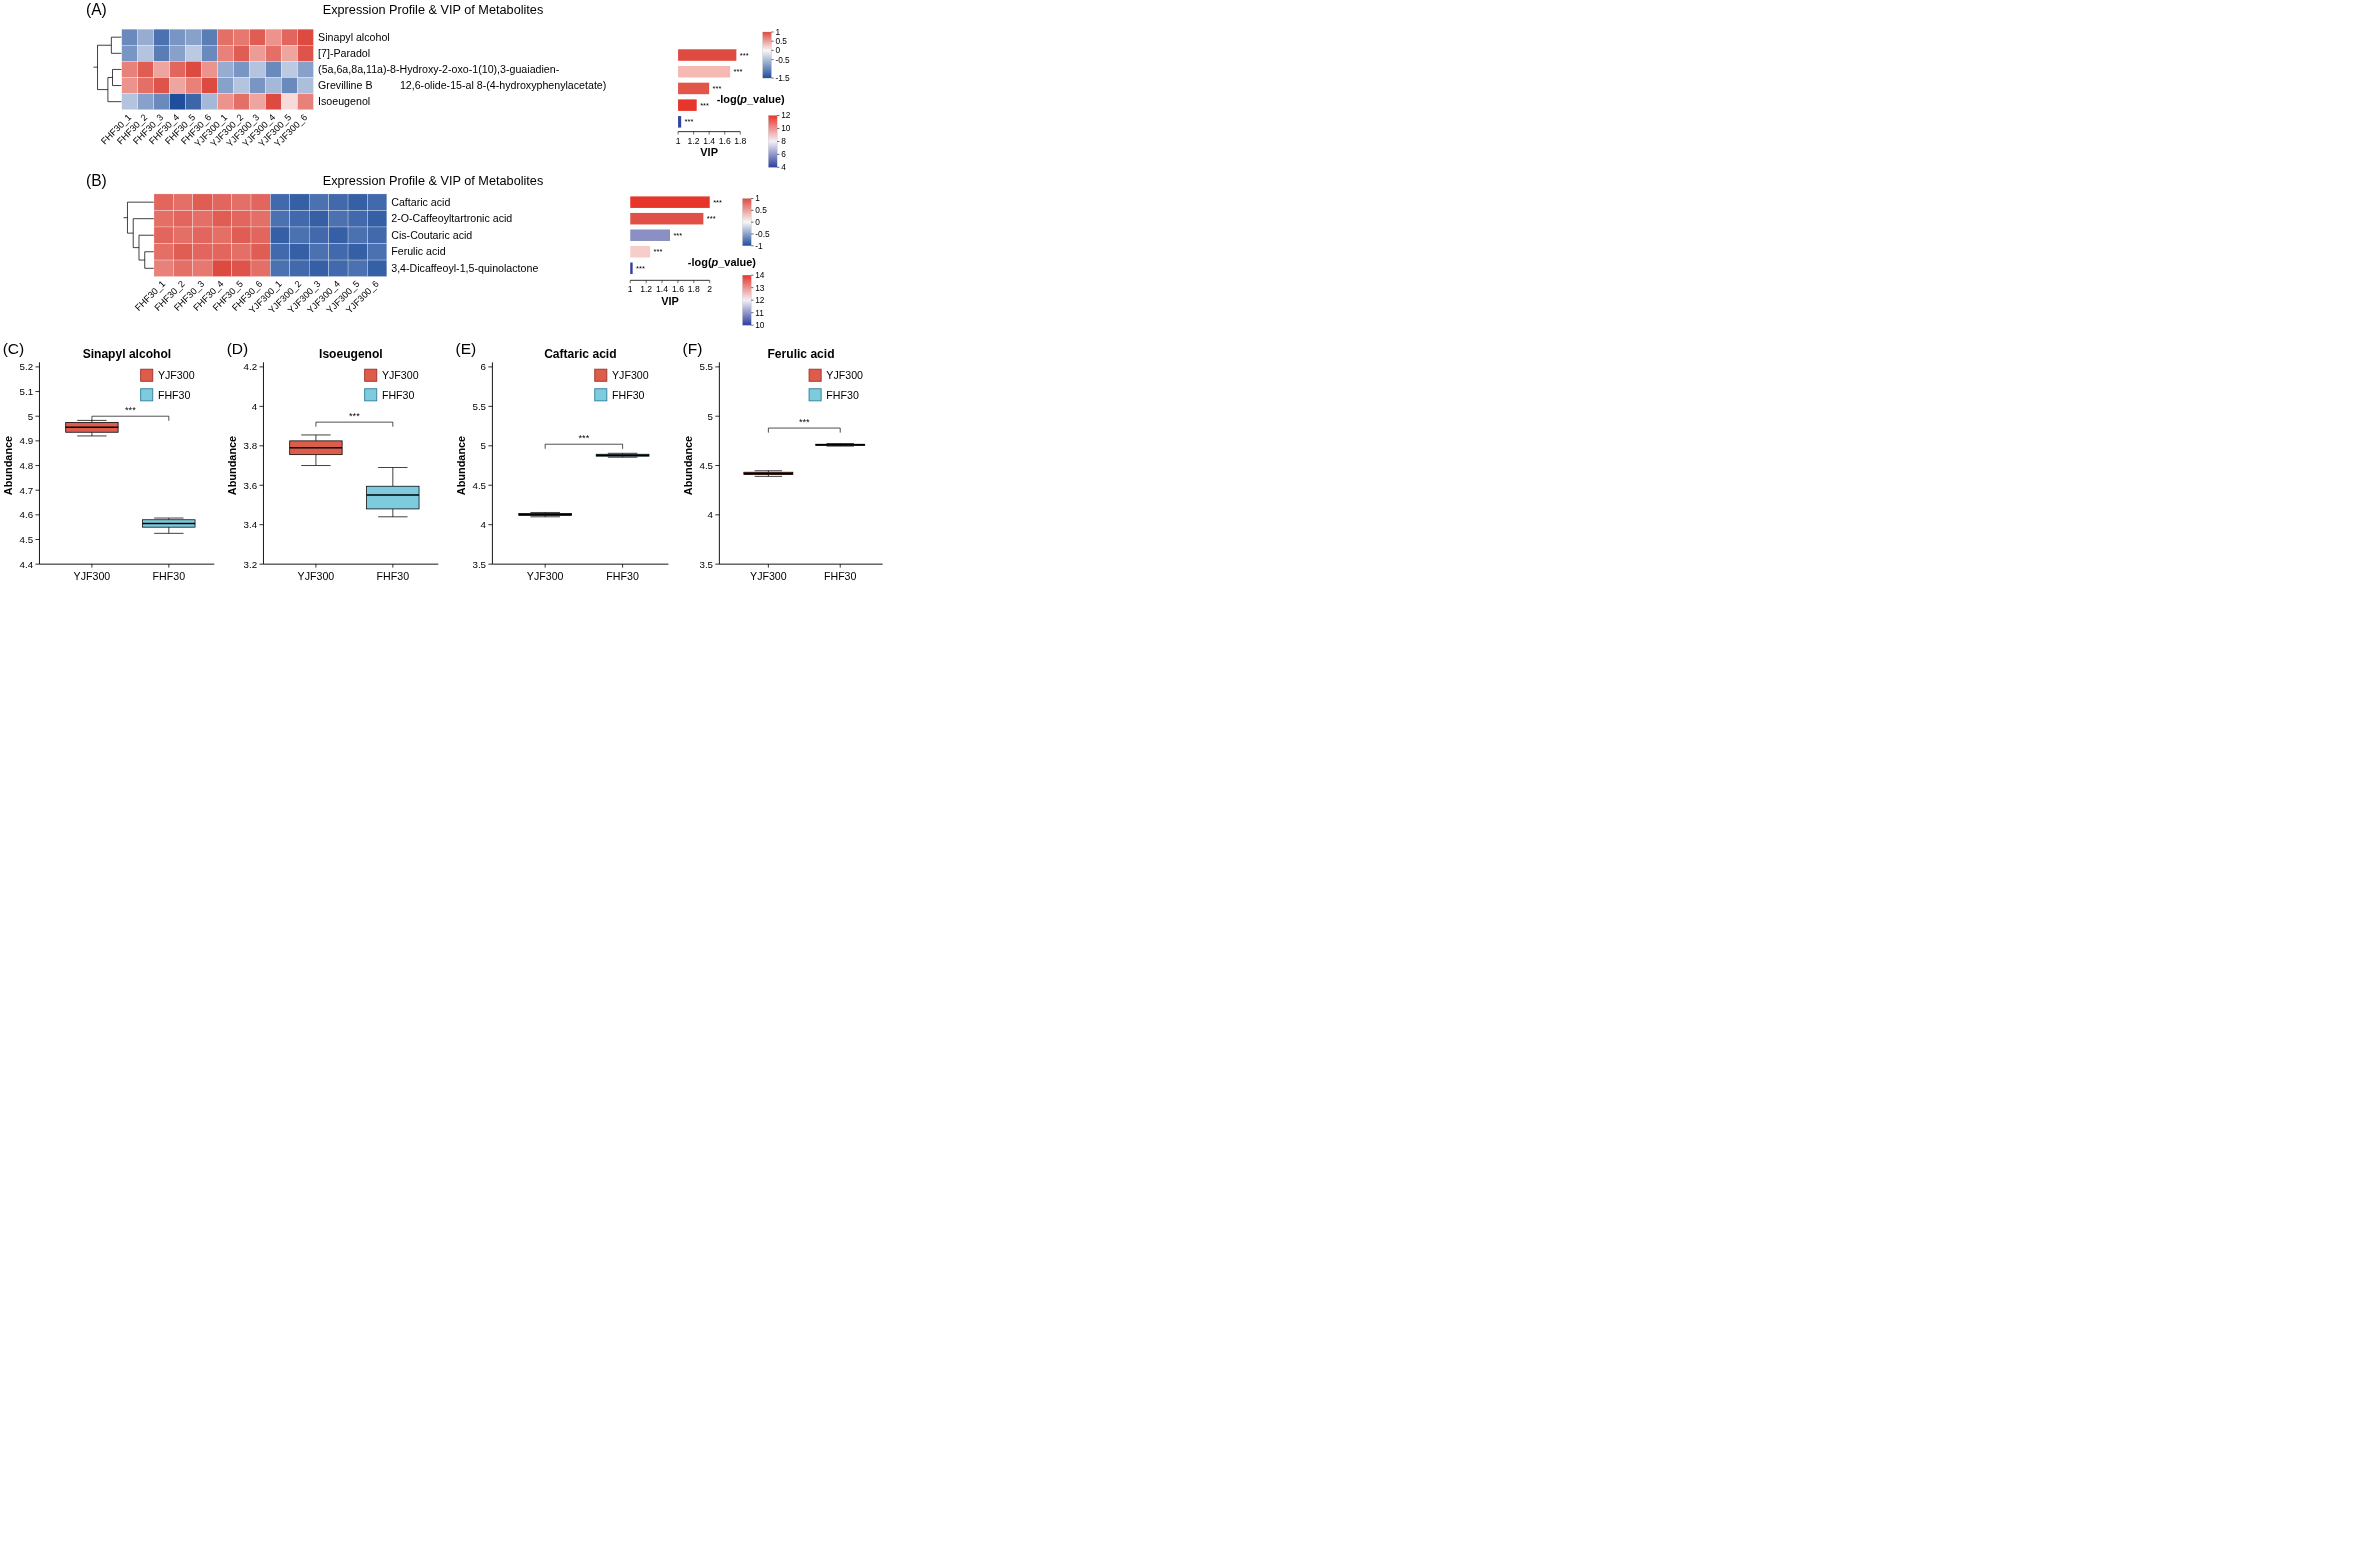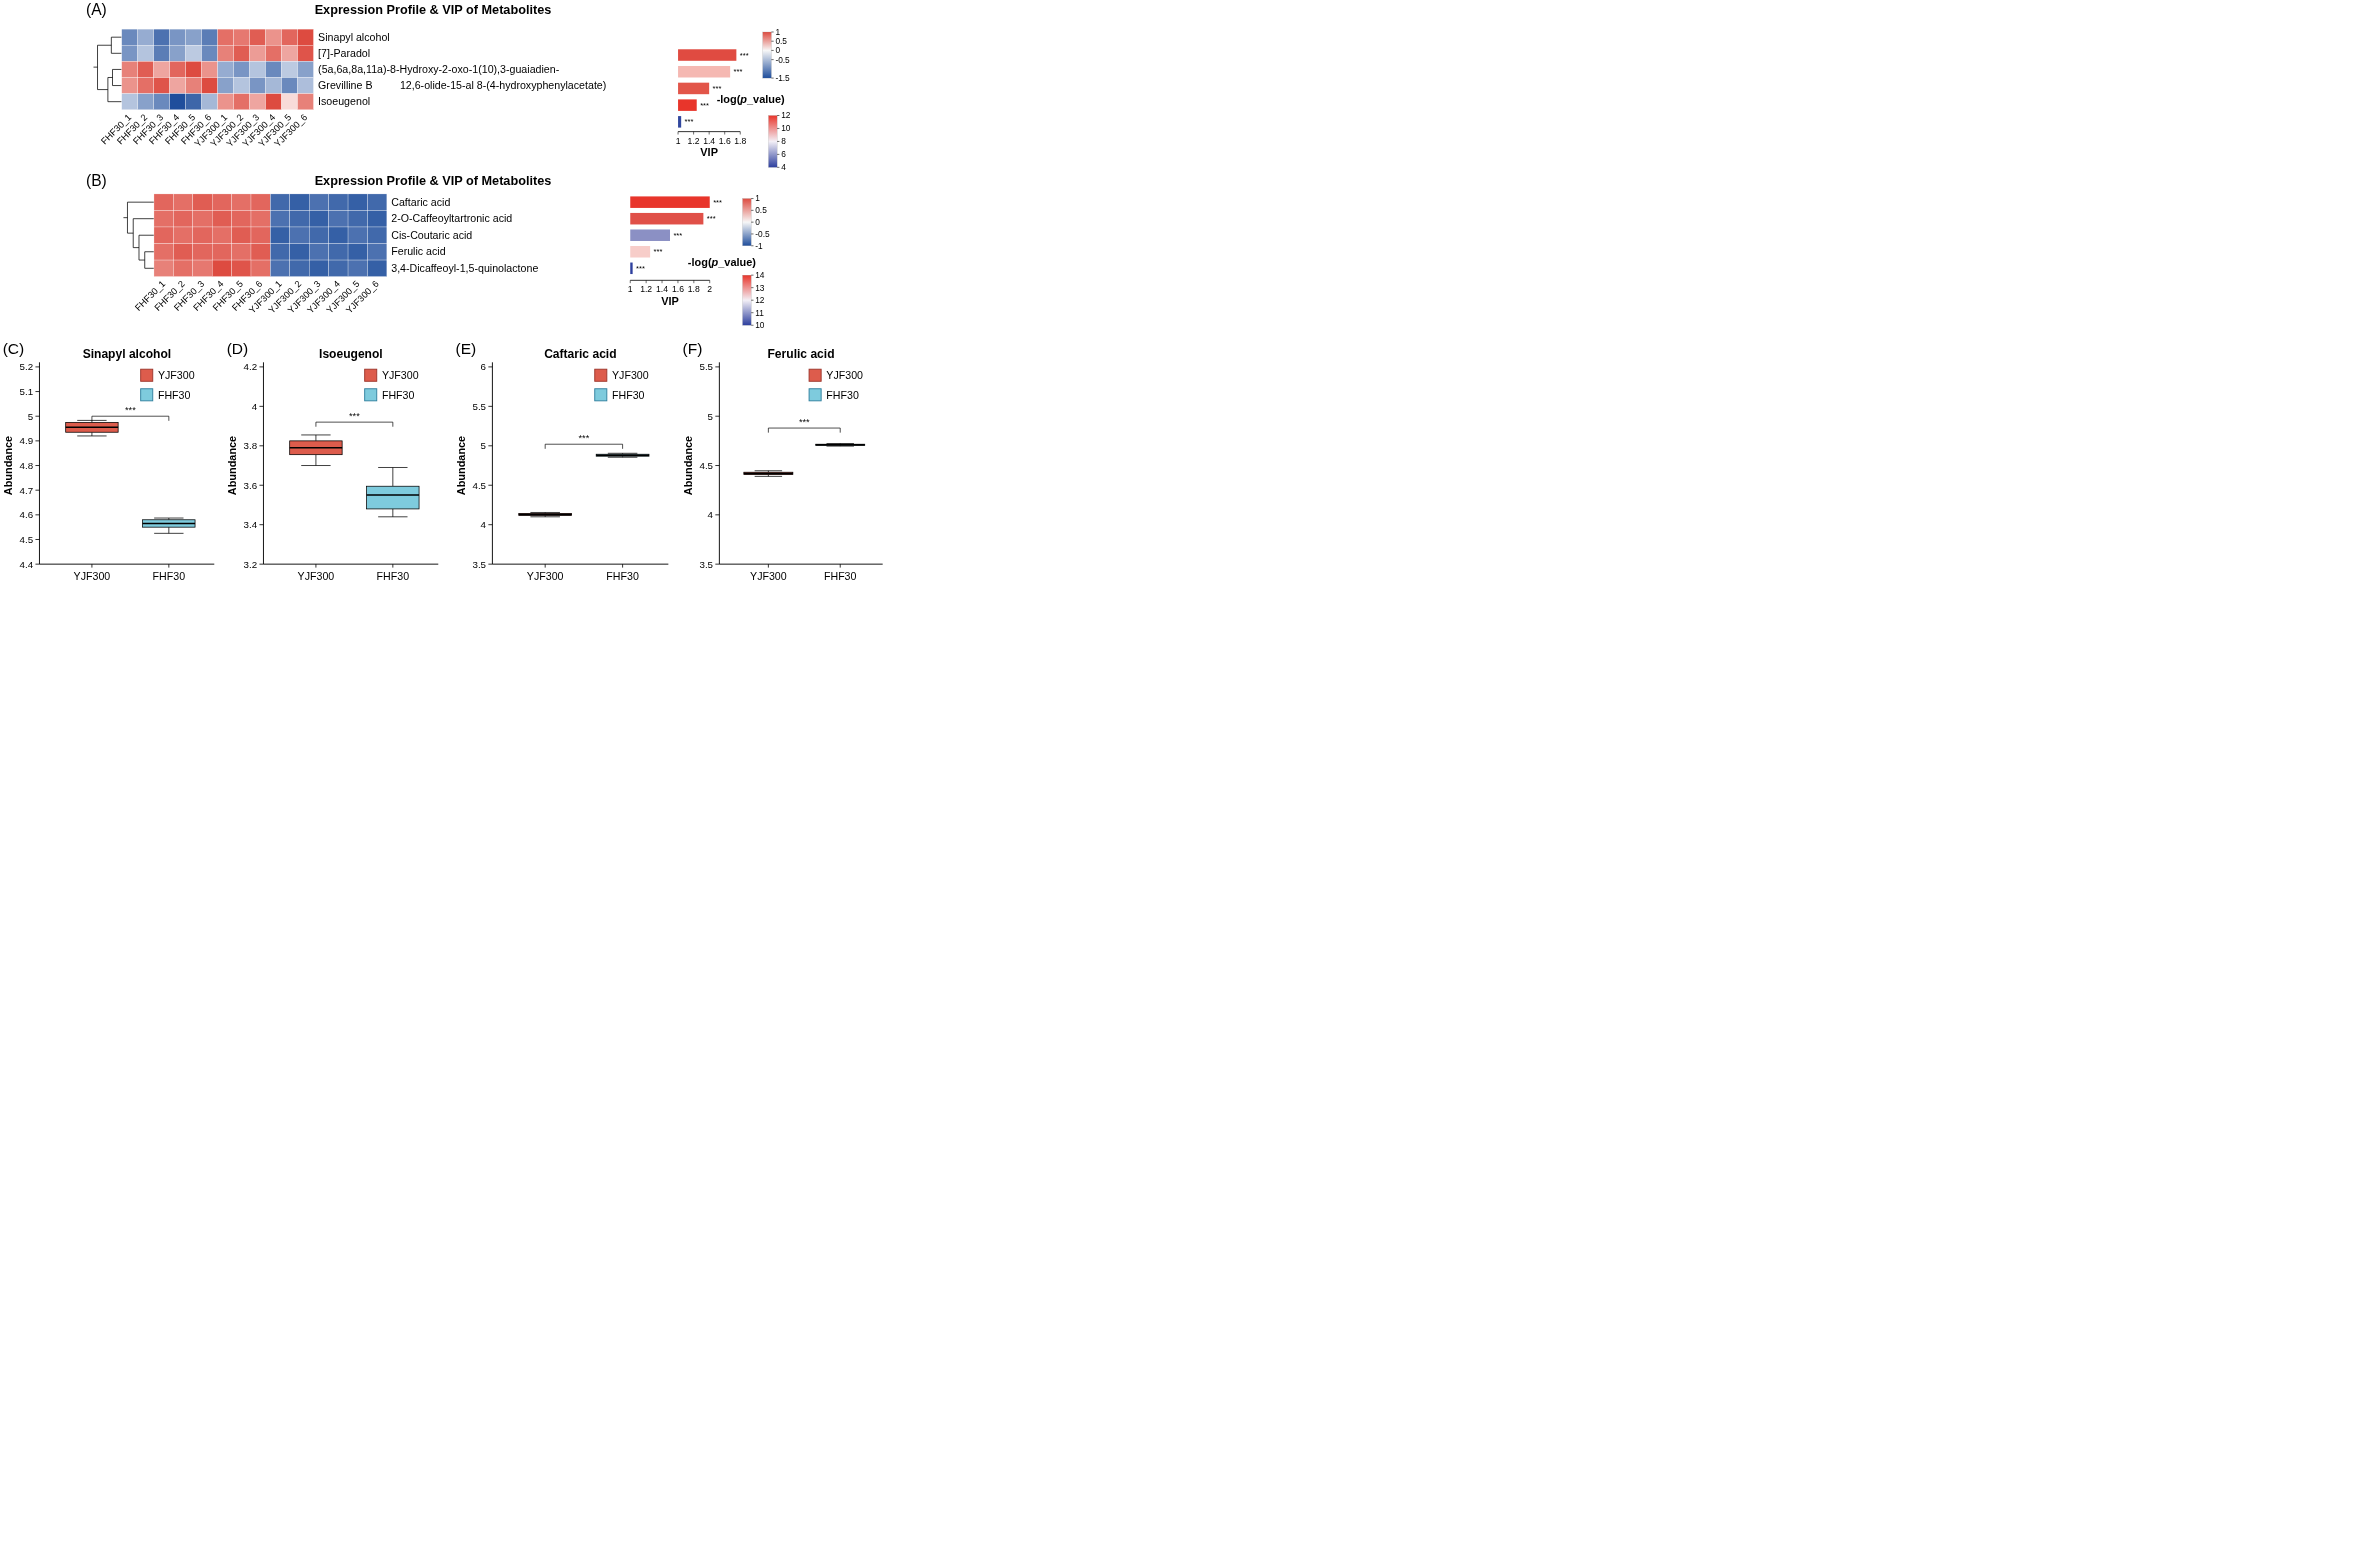--- a/index.html
+++ b/index.html
@@ -1,21 +1,21 @@
 <!DOCTYPE html>
 <html style="font-size:9.2px"><head>
 <meta charset="utf-8">
 <style>
   html,body{margin:0;padding:0;background:#fff;}
   #fig{position:relative;width:891px;height:586px;background:#ffffff;
        font-family:"Liberation Sans", sans-serif;color:#000;overflow:hidden;}
   #fig svg{position:absolute;overflow:visible;}
   svg text{font-family:"Liberation Sans", sans-serif;fill:#000;}
   .plabel{position:absolute;font-size:15.6px;line-height:1.1;}
-  .ptitle{position:absolute;font-size:12.7px;font-weight:bold;text-align:center;line-height:1.1;}
+  .ptitle{position:absolute;font-size:12.7px;font-weight:normal;text-align:center;line-height:1.1;}
 </style>
 </head>
 <body>
 
 <div id="fig">
   <div class="plabel" style="left:86px;top:1.2px">(A)</div>
   <div class="ptitle" style="left:214px;top:3.5px;width:438px">Expression Profile &amp; VIP of Metabolites</div>
   <svg id="svgA" style="left:86px;top:22px" width="804" height="149" viewBox="0 0 1396 258">
       <g>
         <path d="M62 26H44M62 54H44M44 26V54M44 40H20M62 82H46M62 110H46M46 82V110M46 96H38M62 138H38M38 96V138M38 117H20M20 40V117M20 78H13" fill="none" stroke="#000" stroke-width="1.3"></path>

